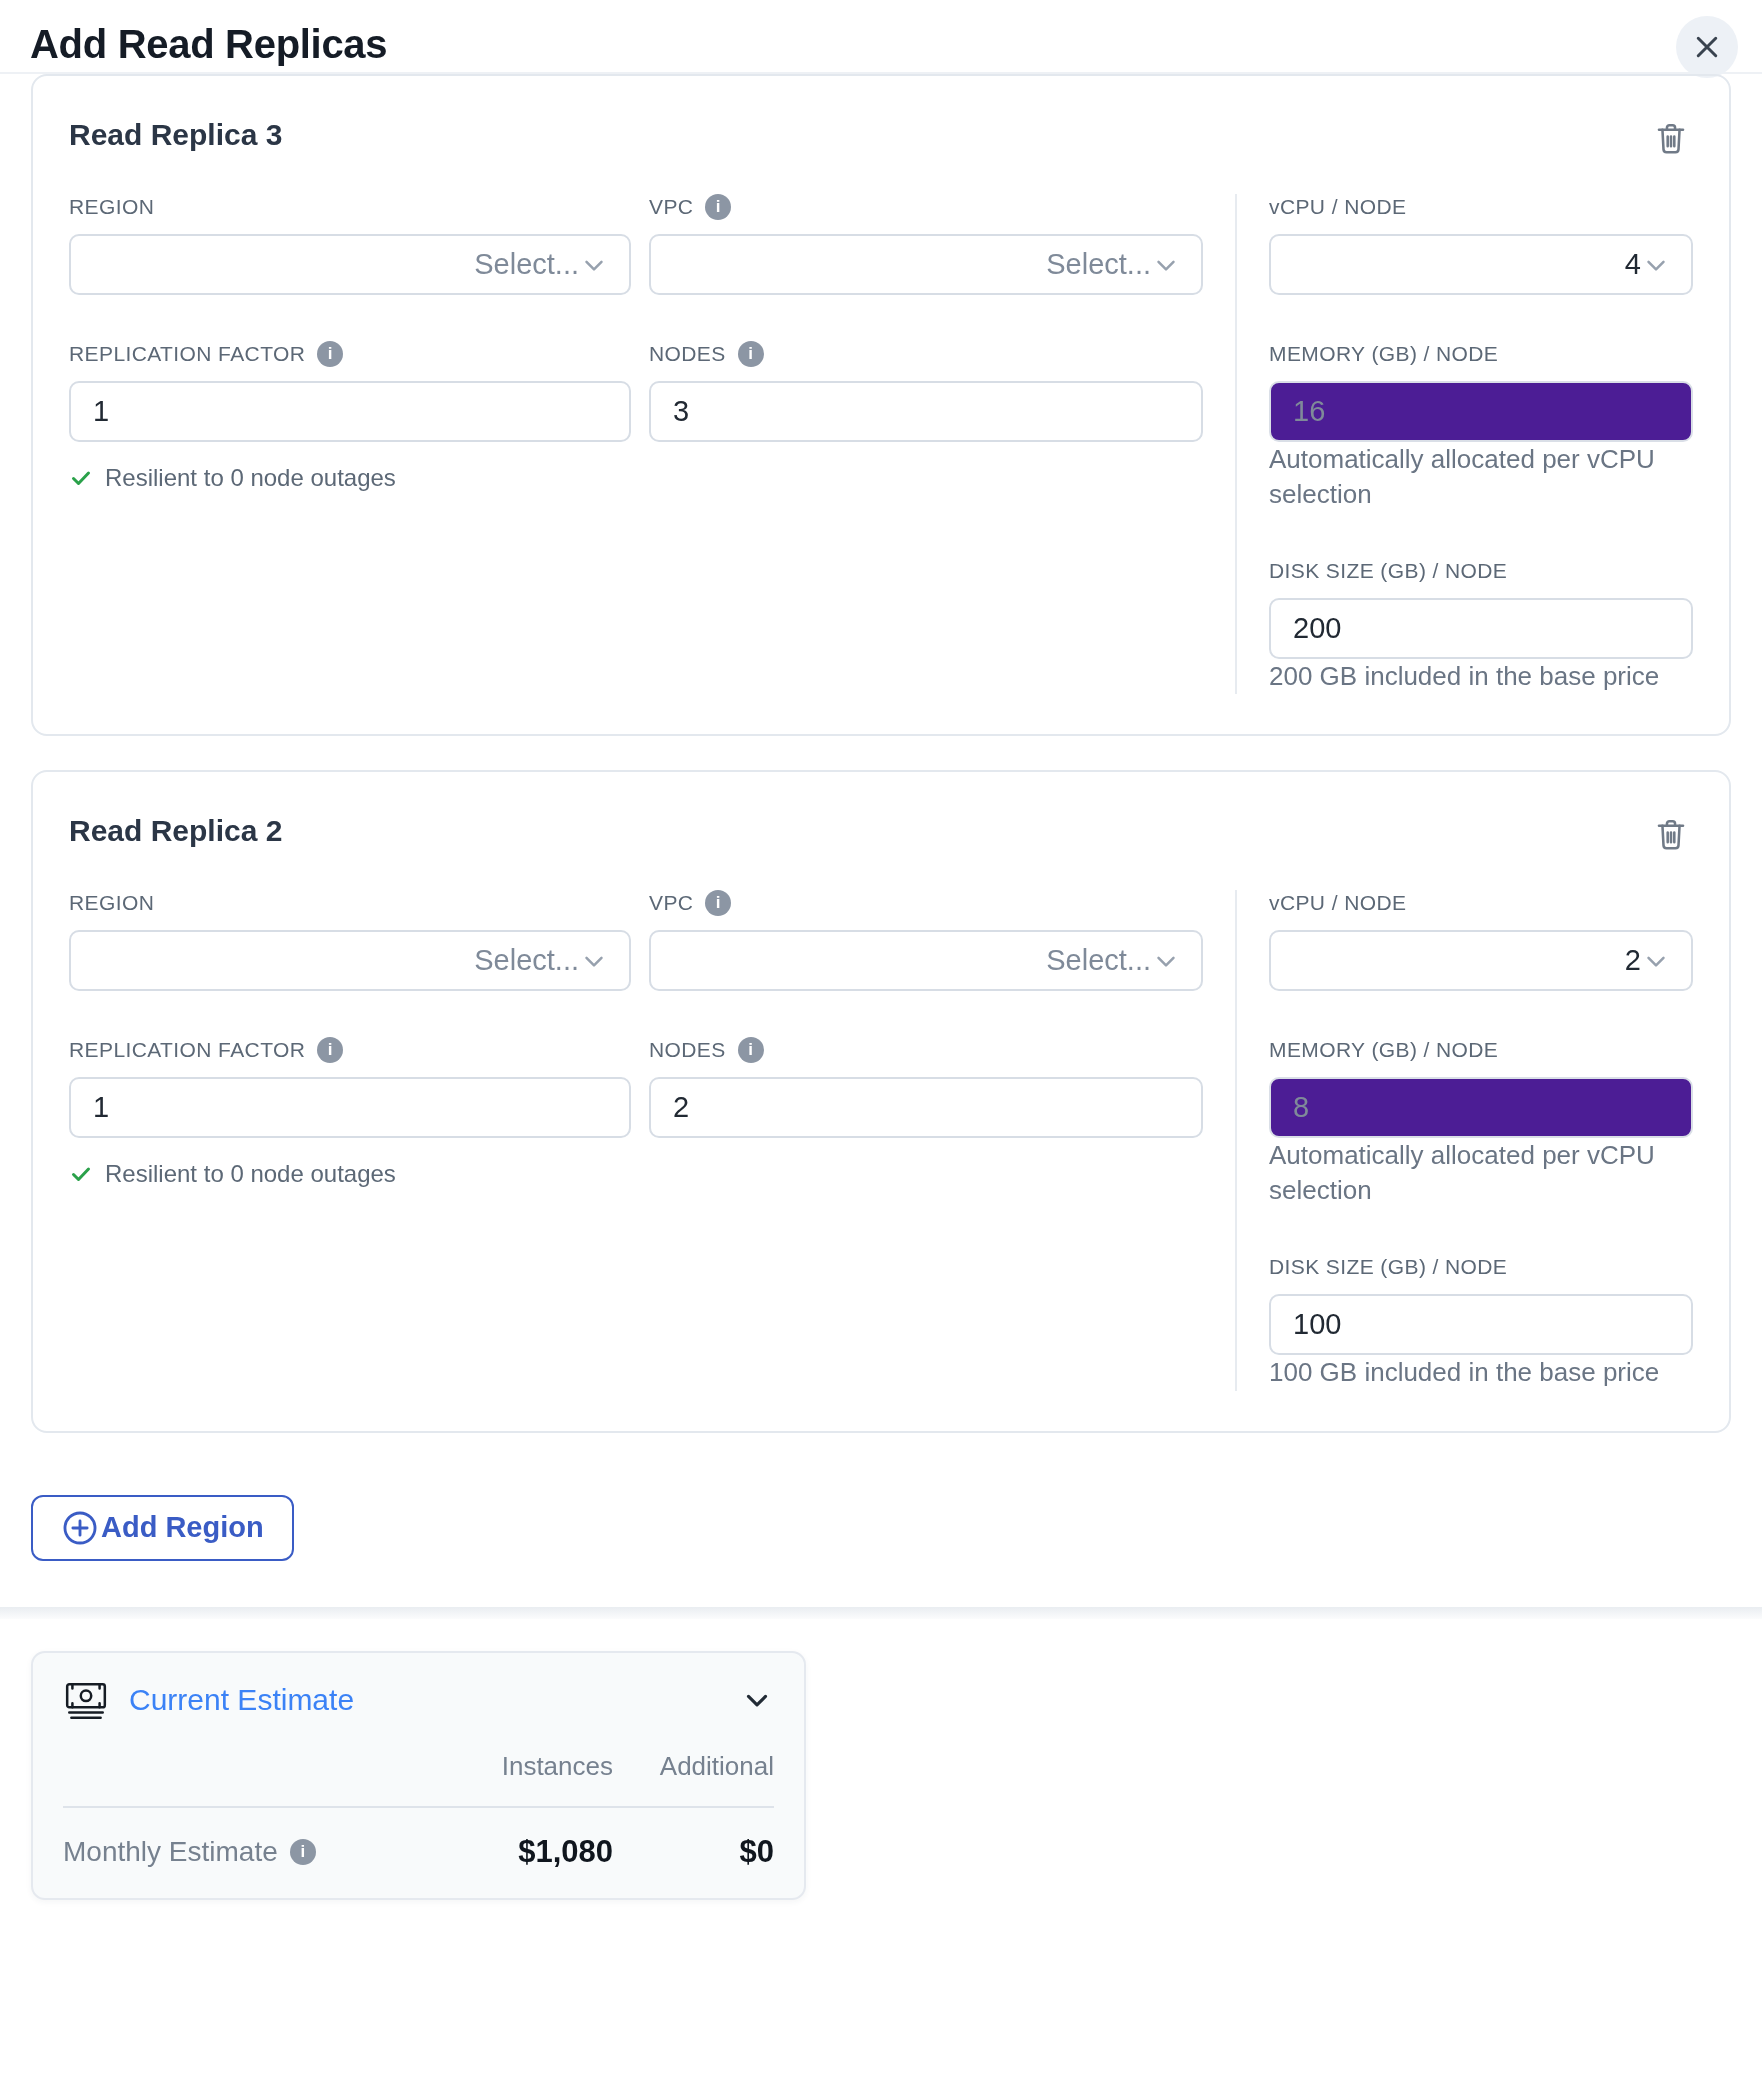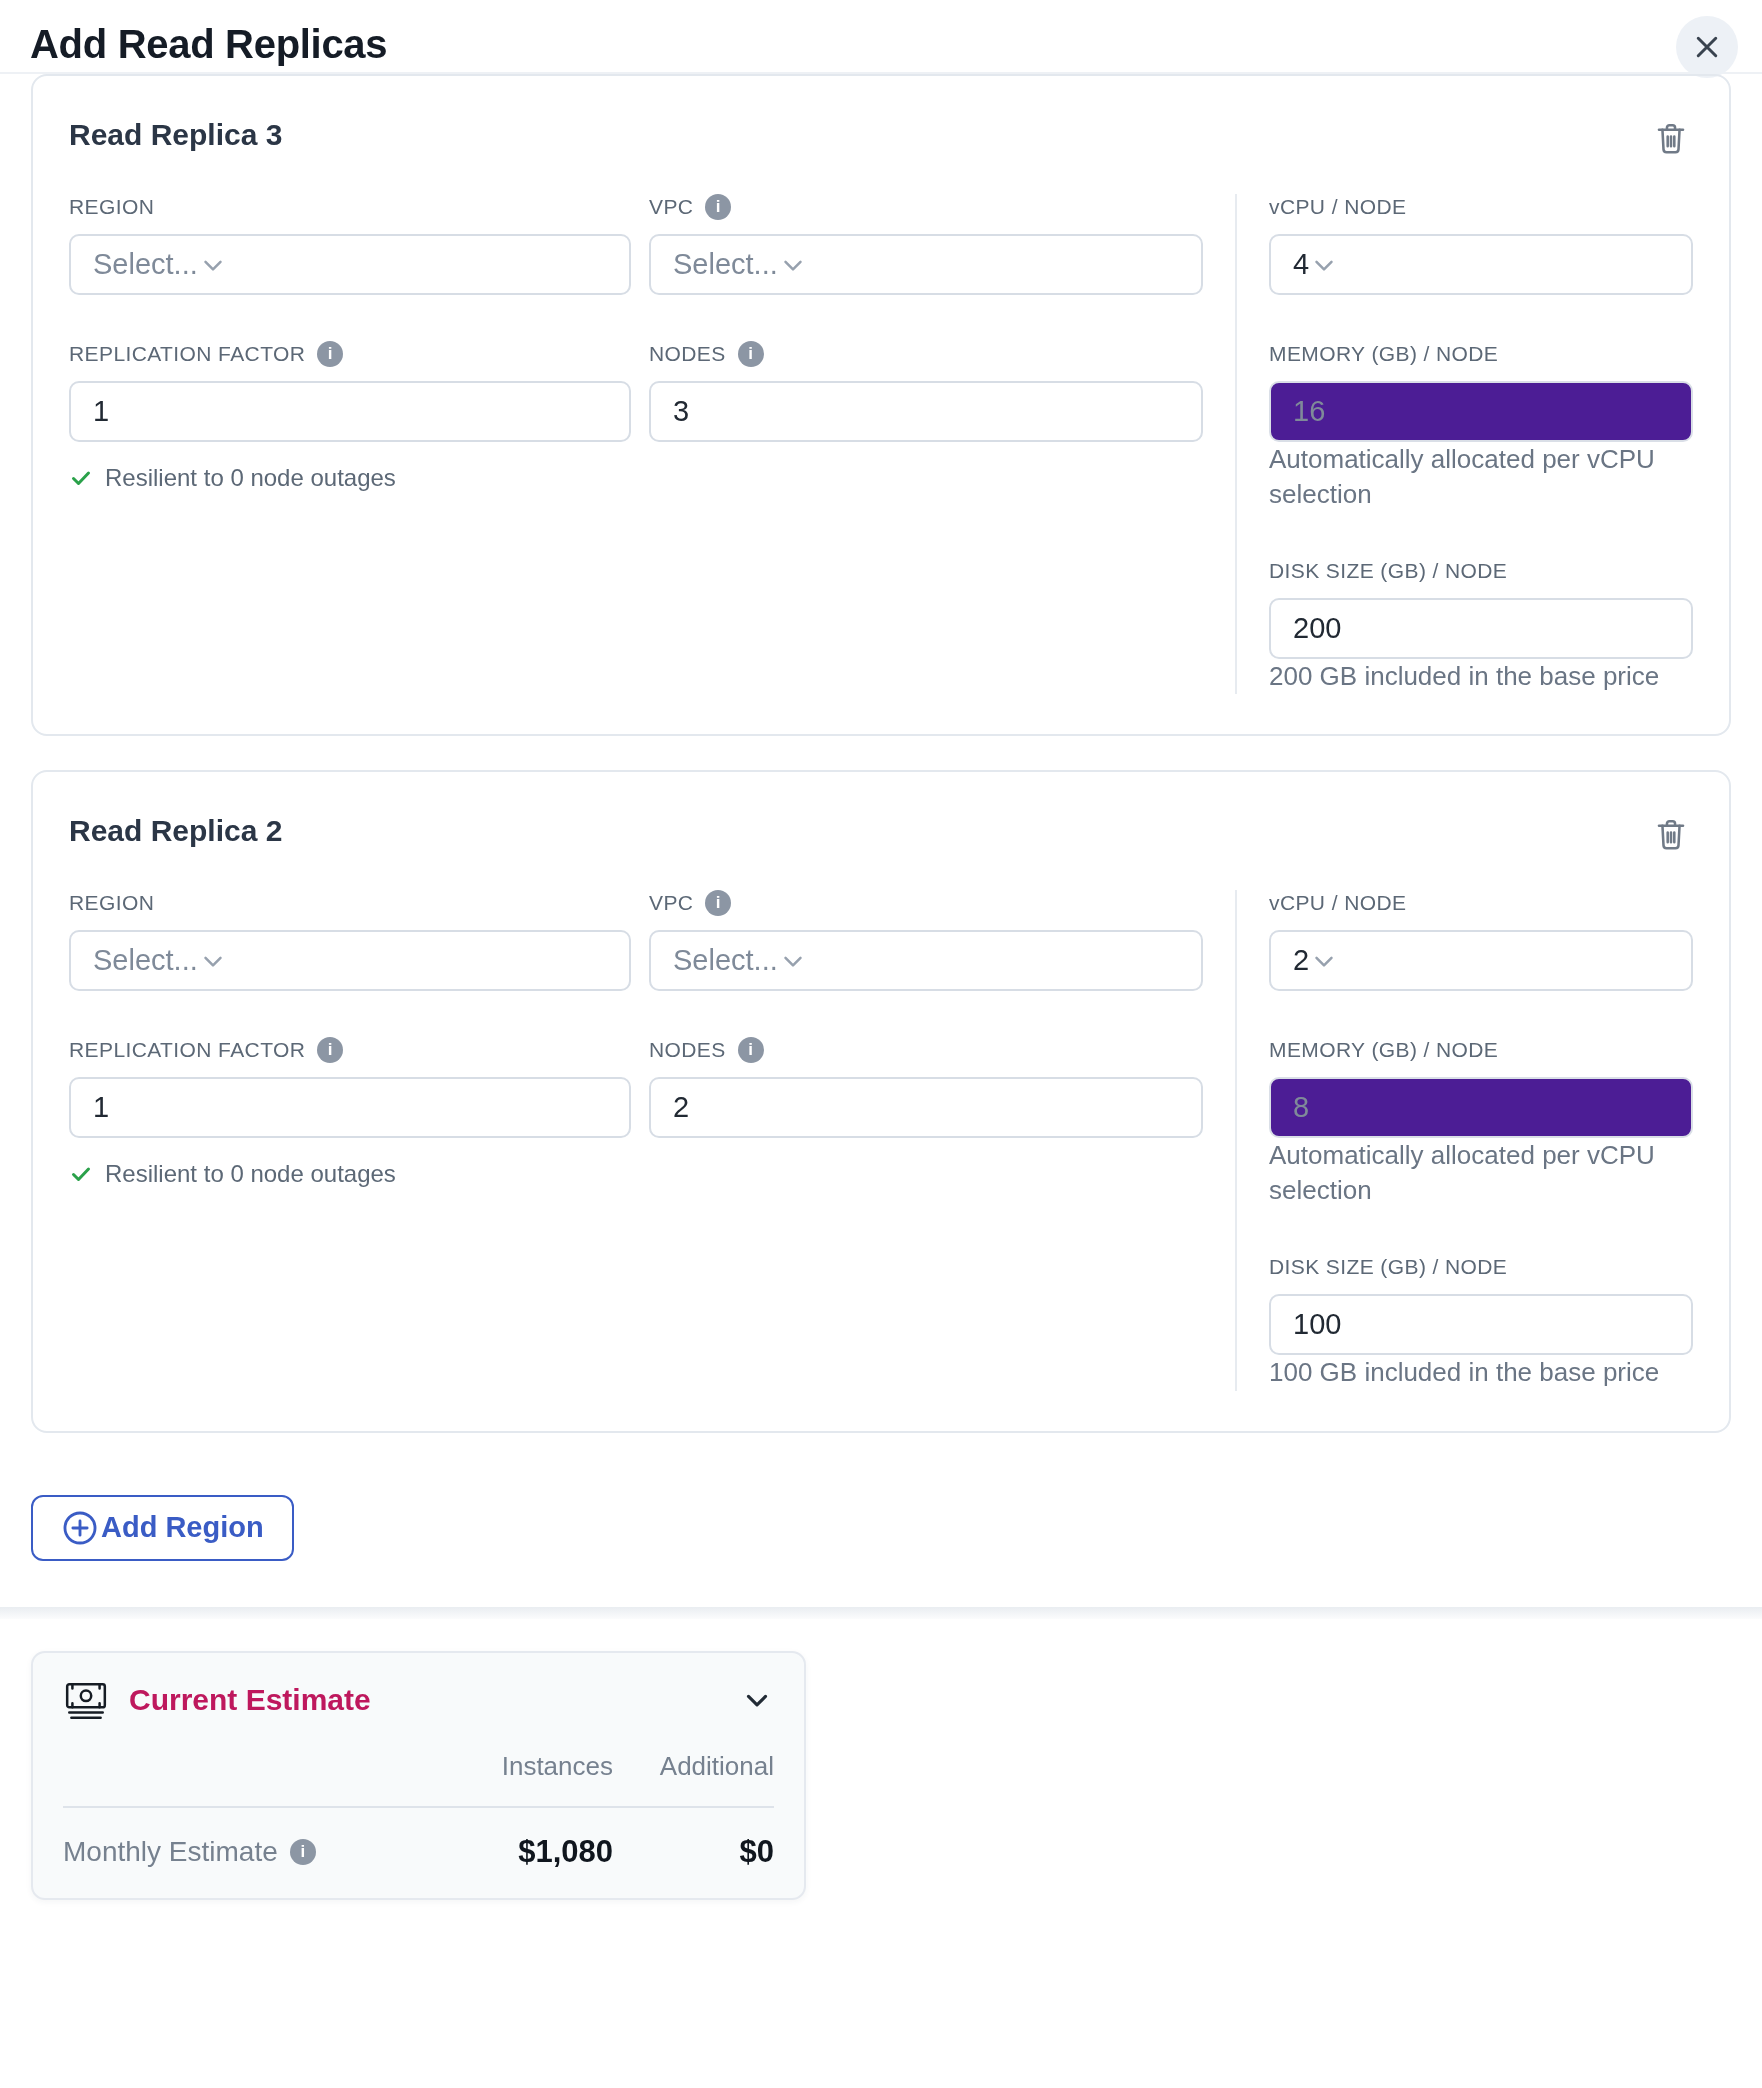--- a/index.html
+++ b/index.html
@@ -68,21 +68,21 @@
     display:inline-flex;align-items:center;justify-content:center;
     cursor:default;
   }
   .control{
     height:61px; border:2px solid #d7dde5; border-radius:10px;
     background:#ffffff; width:100%;
     display:flex; align-items:center;
     padding:0 20px 0 22px;
     font-size:29px; color:#212933;
   }
-  .select{ justify-content:flex-start; cursor:pointer; }
+  .select{ justify-content:flex-end; cursor:pointer; }
   .select .placeholder{ color:#7f8a99; }
   .select .value{ color:#212933; }
   input.control{ outline:none; }
   input.control:disabled, .control.disabled{
     background:#4c1d95; border-color:#dadfe7; color:#7f8a99;
   }
   .helper{ font-size:26px; color:#6a7584; line-height:1.35; }
   .resilience{
     display:flex; align-items:center; gap:12px;
     margin-top:22px; font-size:24px; color:#5c6876;
@@ -102,21 +102,21 @@
   }
 
   
   .estimate-card{
     width:775px; margin-top:32px;
     background:#f8fafb; border:2px solid #e5e9ef; border-radius:14px;
     padding:26px 30px 28px 30px;
     box-shadow:0 2px 6px rgba(40,50,70,0.05);
   }
   .estimate-header{ display:flex; align-items:center; gap:20px; cursor:pointer; }
-  .estimate-title{ font-size:30px; font-weight:700; color:#be185d; flex:1; }
+  .estimate-title{ font-size:30px; font-weight:400; color:#3b82f6; flex:1; }
   .estimate-cols{
     display:grid; grid-template-columns:1fr 200px 161px;
     margin-top:30px; font-size:26px; color:#76818f;
   }
   .estimate-cols span{ text-align:right; }
   .estimate-sep{ border:none; border-top:2px solid #dee3ea; margin:24px 0 0; }
   .estimate-row{
     display:grid; grid-template-columns:1fr 200px 161px;
     align-items:center; margin-top:26px;
   }

